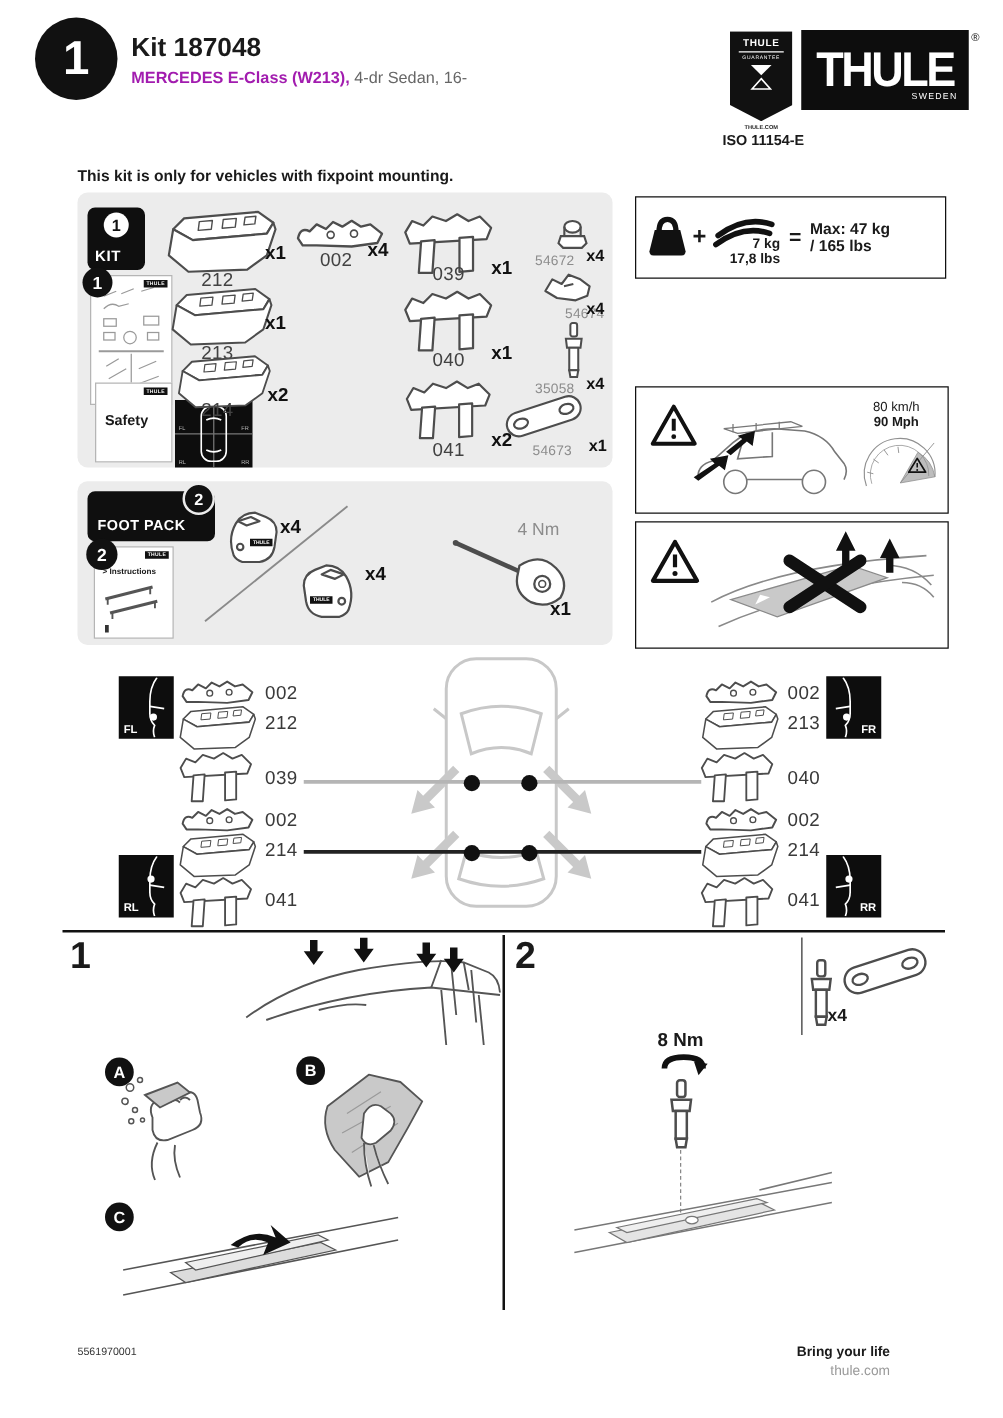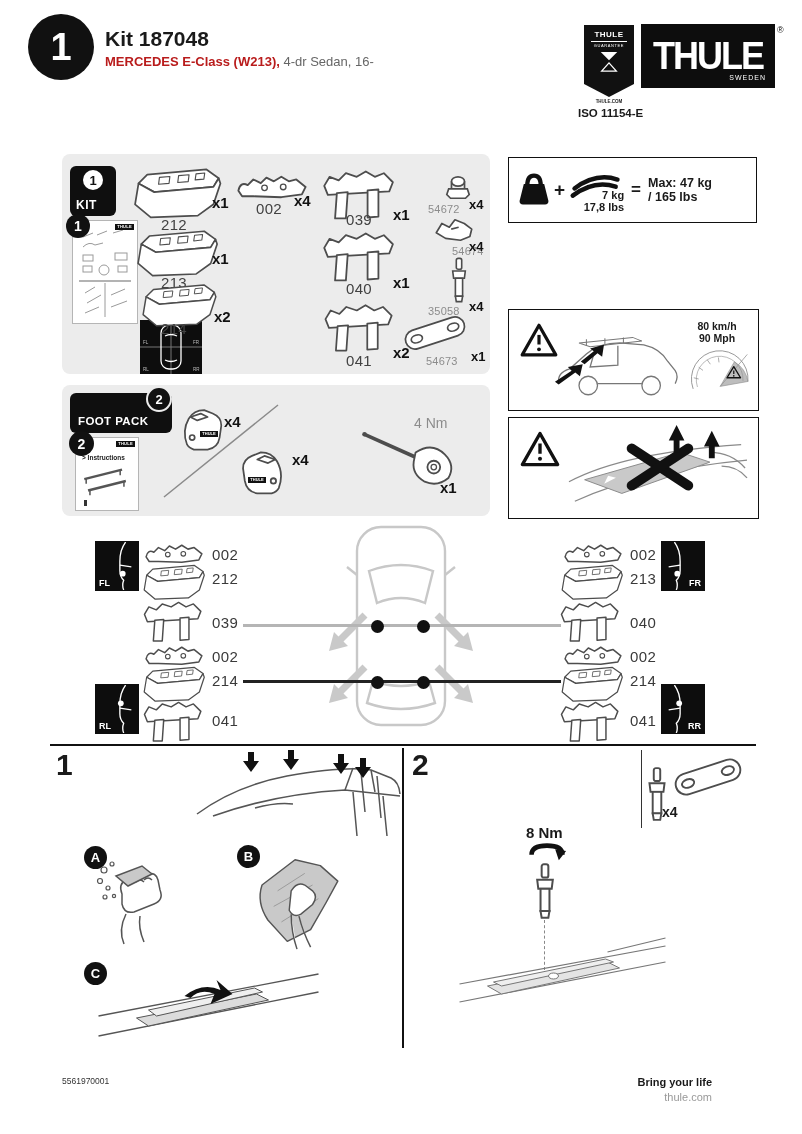--- a/index.html
+++ b/index.html
@@ -12,21 +12,21 @@
   .partlabel{font-size:15px;color:#424242;letter-spacing:.3px;}
   .partlabel-sm{font-size:11px;color:#8c8c8c;letter-spacing:.2px;}
   .qty{font-weight:900;color:#111;font-size:15px;}
   .qty-sm{font-weight:900;color:#111;font-size:13px;}
   .card{position:absolute;background:#fff;border:1px solid #b5b5b5;}
   .thuletag{position:absolute;top:3px;right:3px;background:#111;color:#fff;font-size:4px;font-weight:800;
             padding:1px 2px;letter-spacing:.3px;line-height:1;}
   .blackbadge{position:absolute;background:#0f0f0f;border-radius:6px;}
   .poslabel{font-size:15px;color:#3a3a3a;letter-spacing:.4px;}
   .hdr-sub{font-size:13px;color:#666;}
-  .hdr-sub b{color:#b91c1c;margin-top:32px;}
+  .hdr-sub b{color:#a21caf;margin-top:32px;}
   svg{display:block;}
 </style>
 </head>
 <body>
 
 <div class="page">
 
 <svg width="0" height="0" style="position:absolute" aria-hidden="true">
 <defs>
 <symbol id="sym-footpad" viewBox="0 0 110 62">
@@ -140,20 +140,21 @@
 </div>
 <div class="abs" style="left:584px;top:99px;width:50px;text-align:center;font-size:4.5px;font-weight:700;color:#222;">THULE.COM</div>
 
 <div class="abs" style="left:641px;top:24px;width:134px;height:64px;background:#0d0d0d;display:flex;align-items:center;justify-content:center;">
   <span style="color:#fff;font-size:36px;font-weight:900;letter-spacing:-2px;transform:scaleY(1.08);">THULE</span>
   <span style="position:absolute;right:9px;bottom:7px;color:#fff;font-size:7px;letter-spacing:1px;">SWEDEN</span>
 </div>
 <div class="abs" style="left:777px;top:25px;font-size:9px;color:#111;">®</div>
 <div class="abs" style="left:578px;top:107px;font-size:11.5px;font-weight:700;">ISO 11154-E</div>
 
+<div class="abs" style="left:62px;top:134px;font-size:12.5px;font-weight:800;">This kit is only for vehicles with fixpoint mounting.</div>
 
 <div class="graybox" style="left:62px;top:154px;width:428px;height:220px;">
 
   <div class="blackbadge" style="left:8px;top:12px;width:46px;height:50px;">
     <div class="stepcircle" style="position:absolute;left:13px;top:4px;width:20px;height:20px;background:#fff;color:#111;font-size:13px;">1</div>
     <div style="position:absolute;left:6px;bottom:4px;color:#fff;font-size:12px;font-weight:800;letter-spacing:.5px;">KIT</div>
   </div>
 
   <div class="card" style="left:10px;top:66px;width:64px;height:102px;">
     <div class="stepcircle" style="position:absolute;left:-7px;top:-7px;width:24px;height:24px;font-size:14px;">1</div>
@@ -168,20 +169,24 @@
             <rect x="10" y="45" width="9" height="6"></rect>
             <rect x="45" y="45" width="9" height="6"></rect>
         <line x1="6" y1="60" x2="58" y2="60" stroke-width="1.5"></line>
         <line x1="32" y1="62" x2="32" y2="96"></line>
         <path d="M12,72 L22,66 M14,82 L28,74 M12,92 L26,86"></path>
         <path d="M38,74 L52,68 M38,86 L54,80"></path>
       </g>
     </svg>
   </div>
 
+  <div class="card" style="left:14px;top:152px;width:60px;height:62px;">
+    <div class="thuletag">THULE</div>
+    <div style="position:absolute;left:7px;top:24px;font-size:11.5px;font-weight:700;">Safety</div>
+  </div>
 
   <div class="abs" style="left:78px;top:166px;width:62px;height:54px;background:#0d0d0d;">
     <svg viewBox="0 0 62 54" style="width:62px;height:54px;">
       <line x1="31" y1="0" x2="31" y2="54" stroke="#777" stroke-width="1"></line>
       <line x1="0" y1="27" x2="62" y2="27" stroke="#777" stroke-width="1"></line>
       <g fill="none" stroke="#fff" stroke-width="1.3">
         <rect x="21" y="5" width="20" height="44" rx="8"></rect>
         <path d="M25,16 Q31,13 37,16 M25,40 Q31,43 37,40"></path>
       </g>
       <text x="3" y="24" font-size="4.5" fill="#bbb">FL</text>
@@ -294,21 +299,21 @@
     <g fill="none" stroke="#777" stroke-width="1.1">
       <path d="M30,14 L88,8 L98,12 L42,18 Z"></path>
       <path d="M38,10 L38,17 M58,9 L58,16 M78,8 L78,14"></path>
     </g>
     <g fill="#111">
       <path d="M4,56 L22,44 L18,40 L34,37 L31,50 L26,46 L8,59 Z"></path>
       <path d="M32,34 L46,23 L42,20 L57,16 L55,29 L50,25 L36,37 Z"></path>
     </g>
   </svg>
   <div style="position:absolute;left:172px;top:10px;width:72px;text-align:center;">
-    <div style="font-size:10.5px;font-weight:700;">80 km/h</div>
+    <div style="font-size:10.5px;font-weight:400;">80 km/h</div>
     <div style="font-size:10.5px;font-weight:800;">90 Mph</div>
   </div>
   <svg viewBox="0 0 104 74" style="position:absolute;left:178px;top:38px;width:64px;height:46px;">
         <use href="#sym-gauge"></use>
       </svg>
 </div>
 
 <div class="infobox" style="left:508px;top:417px;width:249px;height:100px;">
   <svg viewBox="0 0 50 46" style="position:absolute;left:10px;top:12px;width:42px;height:39px;">
         <use href="#sym-warntri"></use>

